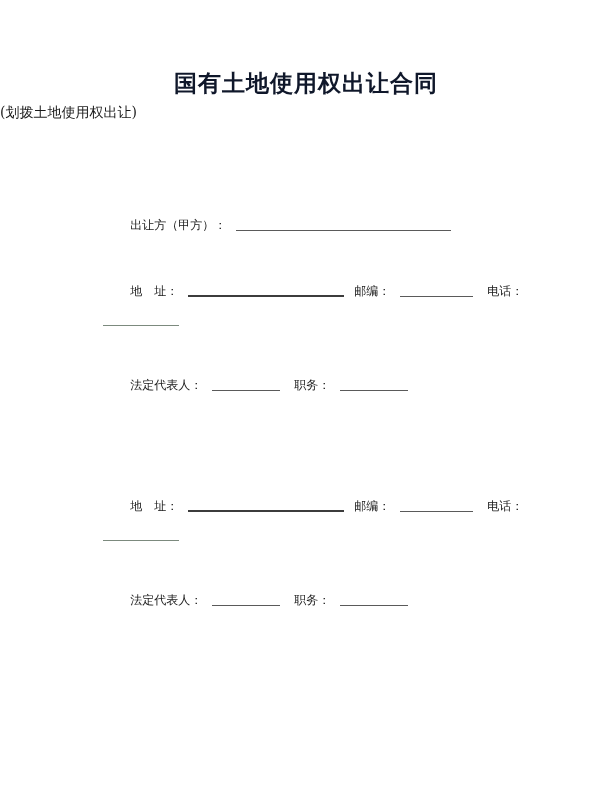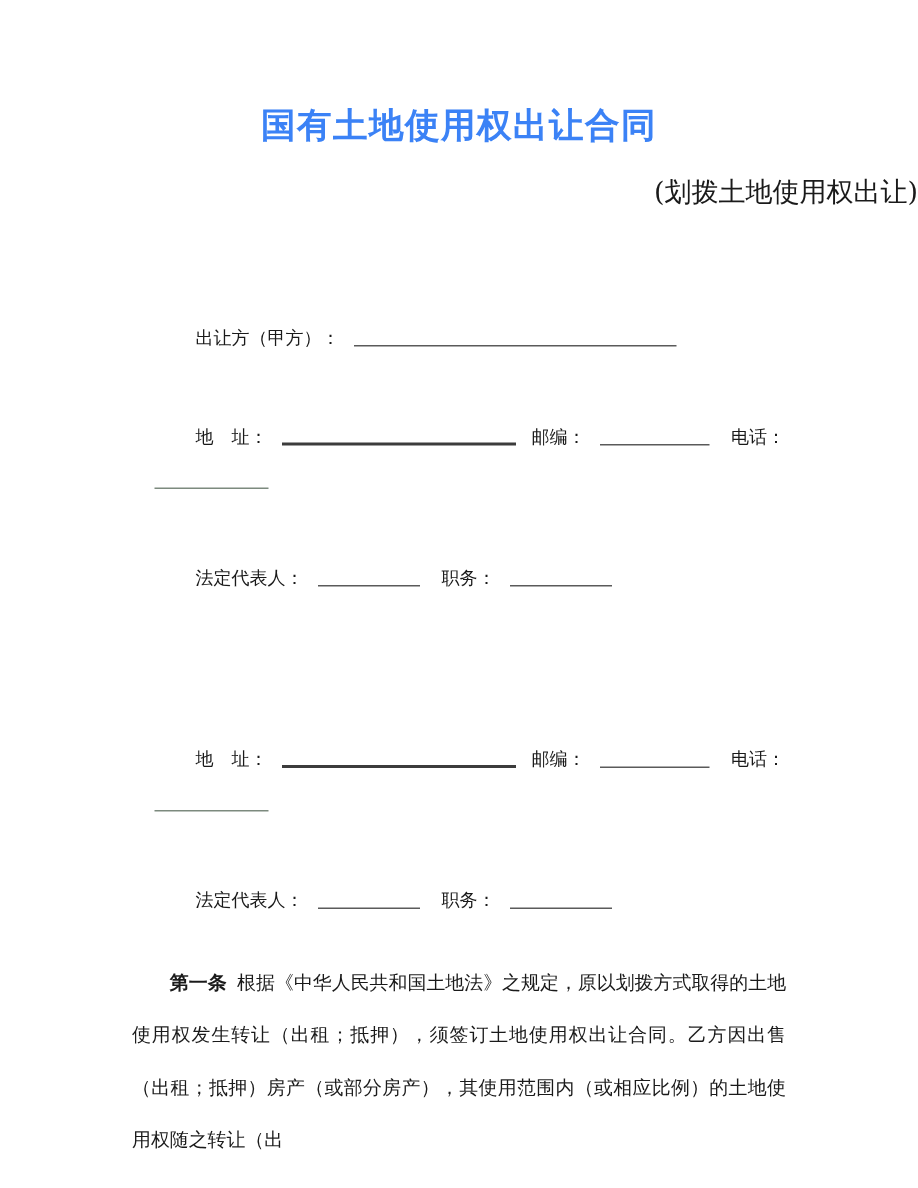--- a/index.html
+++ b/index.html
@@ -14,23 +14,23 @@
     -webkit-font-smoothing:antialiased;
   }
   .doc-title{
     position:absolute;top:68px;left:0;right:0;
     text-align:center;
     font-family:"DejaVu Sans","Liberation Sans",sans-serif;
     font-size:23px;font-weight:bold;
     letter-spacing:1px;
   }
   .doc-subtitle{
-    position:absolute;top:116px;left:0;right:0;
-    text-align:right;
-    font-size:18px;
+    position:absolute;top:104px;left:0;right:0;
+    text-align:left;
+    font-size:14px;
   }
   .line{
     position:absolute;
     font-size:12px;
     line-height:16px;
     white-space:pre;
   }
   .blank{
     display:inline-block;
     height:13px;
@@ -49,21 +49,21 @@
     text-align:justify;
     text-indent:2em;
   }
   .article-no{font-weight:bold;margin-right:7px;}
 </style>
 </head>
 <body>
 
 <div class="page">
 
-  <div class="doc-title" style="color:#3b82f6;">国有土地使用权出让合同</div>
+  <div class="doc-title" style="color:#0f172a;">国有土地使用权出让合同</div>
 
   <div class="doc-subtitle">(划拨土地使用权出让)</div>
 
   <div class="line" style="top:201px;left:115px;">
     <span>出让方（甲方）：</span><span class="gap"></span><span class="blank" style="width:215px;"></span>
   </div>
 
   <div class="line" style="top:266px;left:115px;">
     <span>地　址：</span><span class="gap"></span><span class="blank bold" style="width:156px;"></span><span class="gap"></span><span>邮编：</span><span class="gap"></span><span class="blank" style="width:73px;"></span><span class="gap-lg"></span><span>电话：</span>
   </div>
@@ -80,17 +80,14 @@
     <span>地　址：</span><span class="gap"></span><span class="blank bold" style="width:156px;"></span><span class="gap"></span><span>邮编：</span><span class="gap"></span><span class="blank" style="width:73px;"></span><span class="gap-lg"></span><span>电话：</span>
   </div>
   <div class="line" style="top:511px;left:88px;">
     <span class="blank cont" style="width:76px;"></span>
   </div>
 
   <div class="line" style="top:576px;left:115px;">
     <span>法定代表人：</span><span class="gap"></span><span class="blank" style="width:68px;"></span><span class="gap-lg"></span><span>职务：</span><span class="gap"></span><span class="blank" style="width:68px;"></span>
   </div>
 
-  <div class="paragraph">
-    <span class="article-no">第一条</span><span>根据《中华人民共和国土地法》之规定，原以划拨方式取得的土地使用权发生转让（出租；抵押），须签订土地使用权出让合同。乙方因出售（出租；抵押）房产（或部分房产），其使用范围内（或相应比例）的土地使用权随之转让（出</span>
-  </div>
 
 </div>
 
 </body></html>

